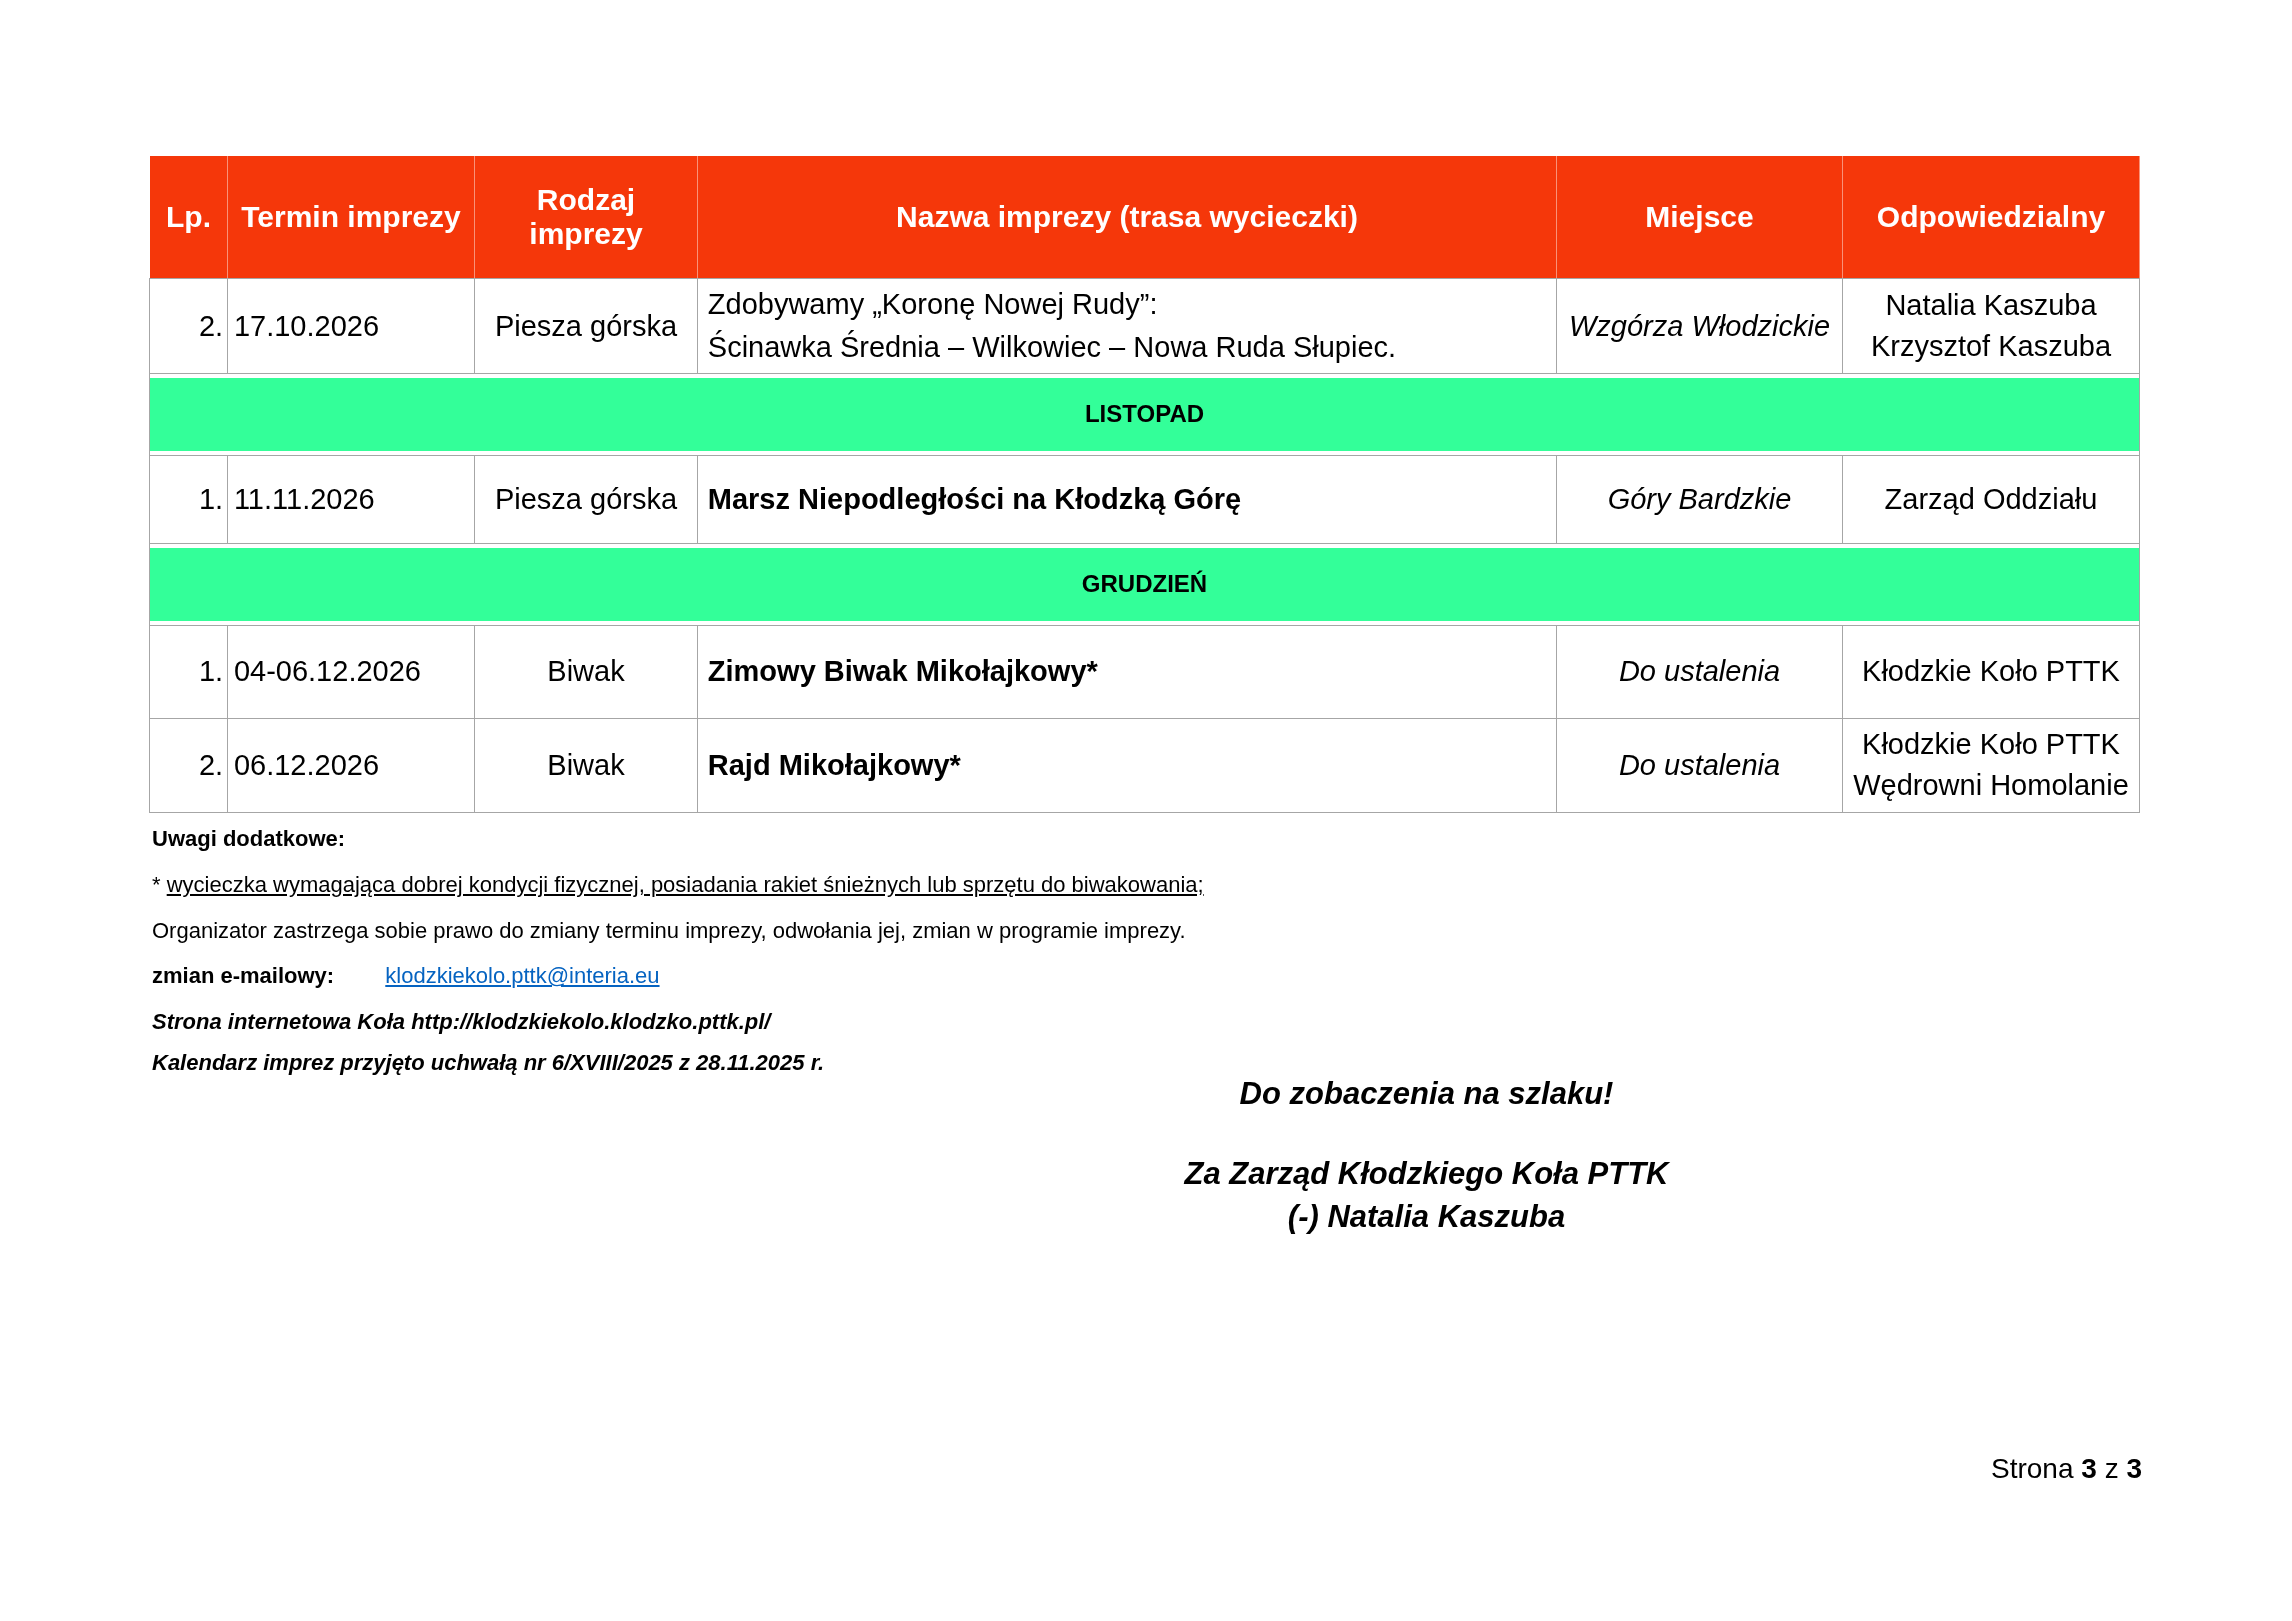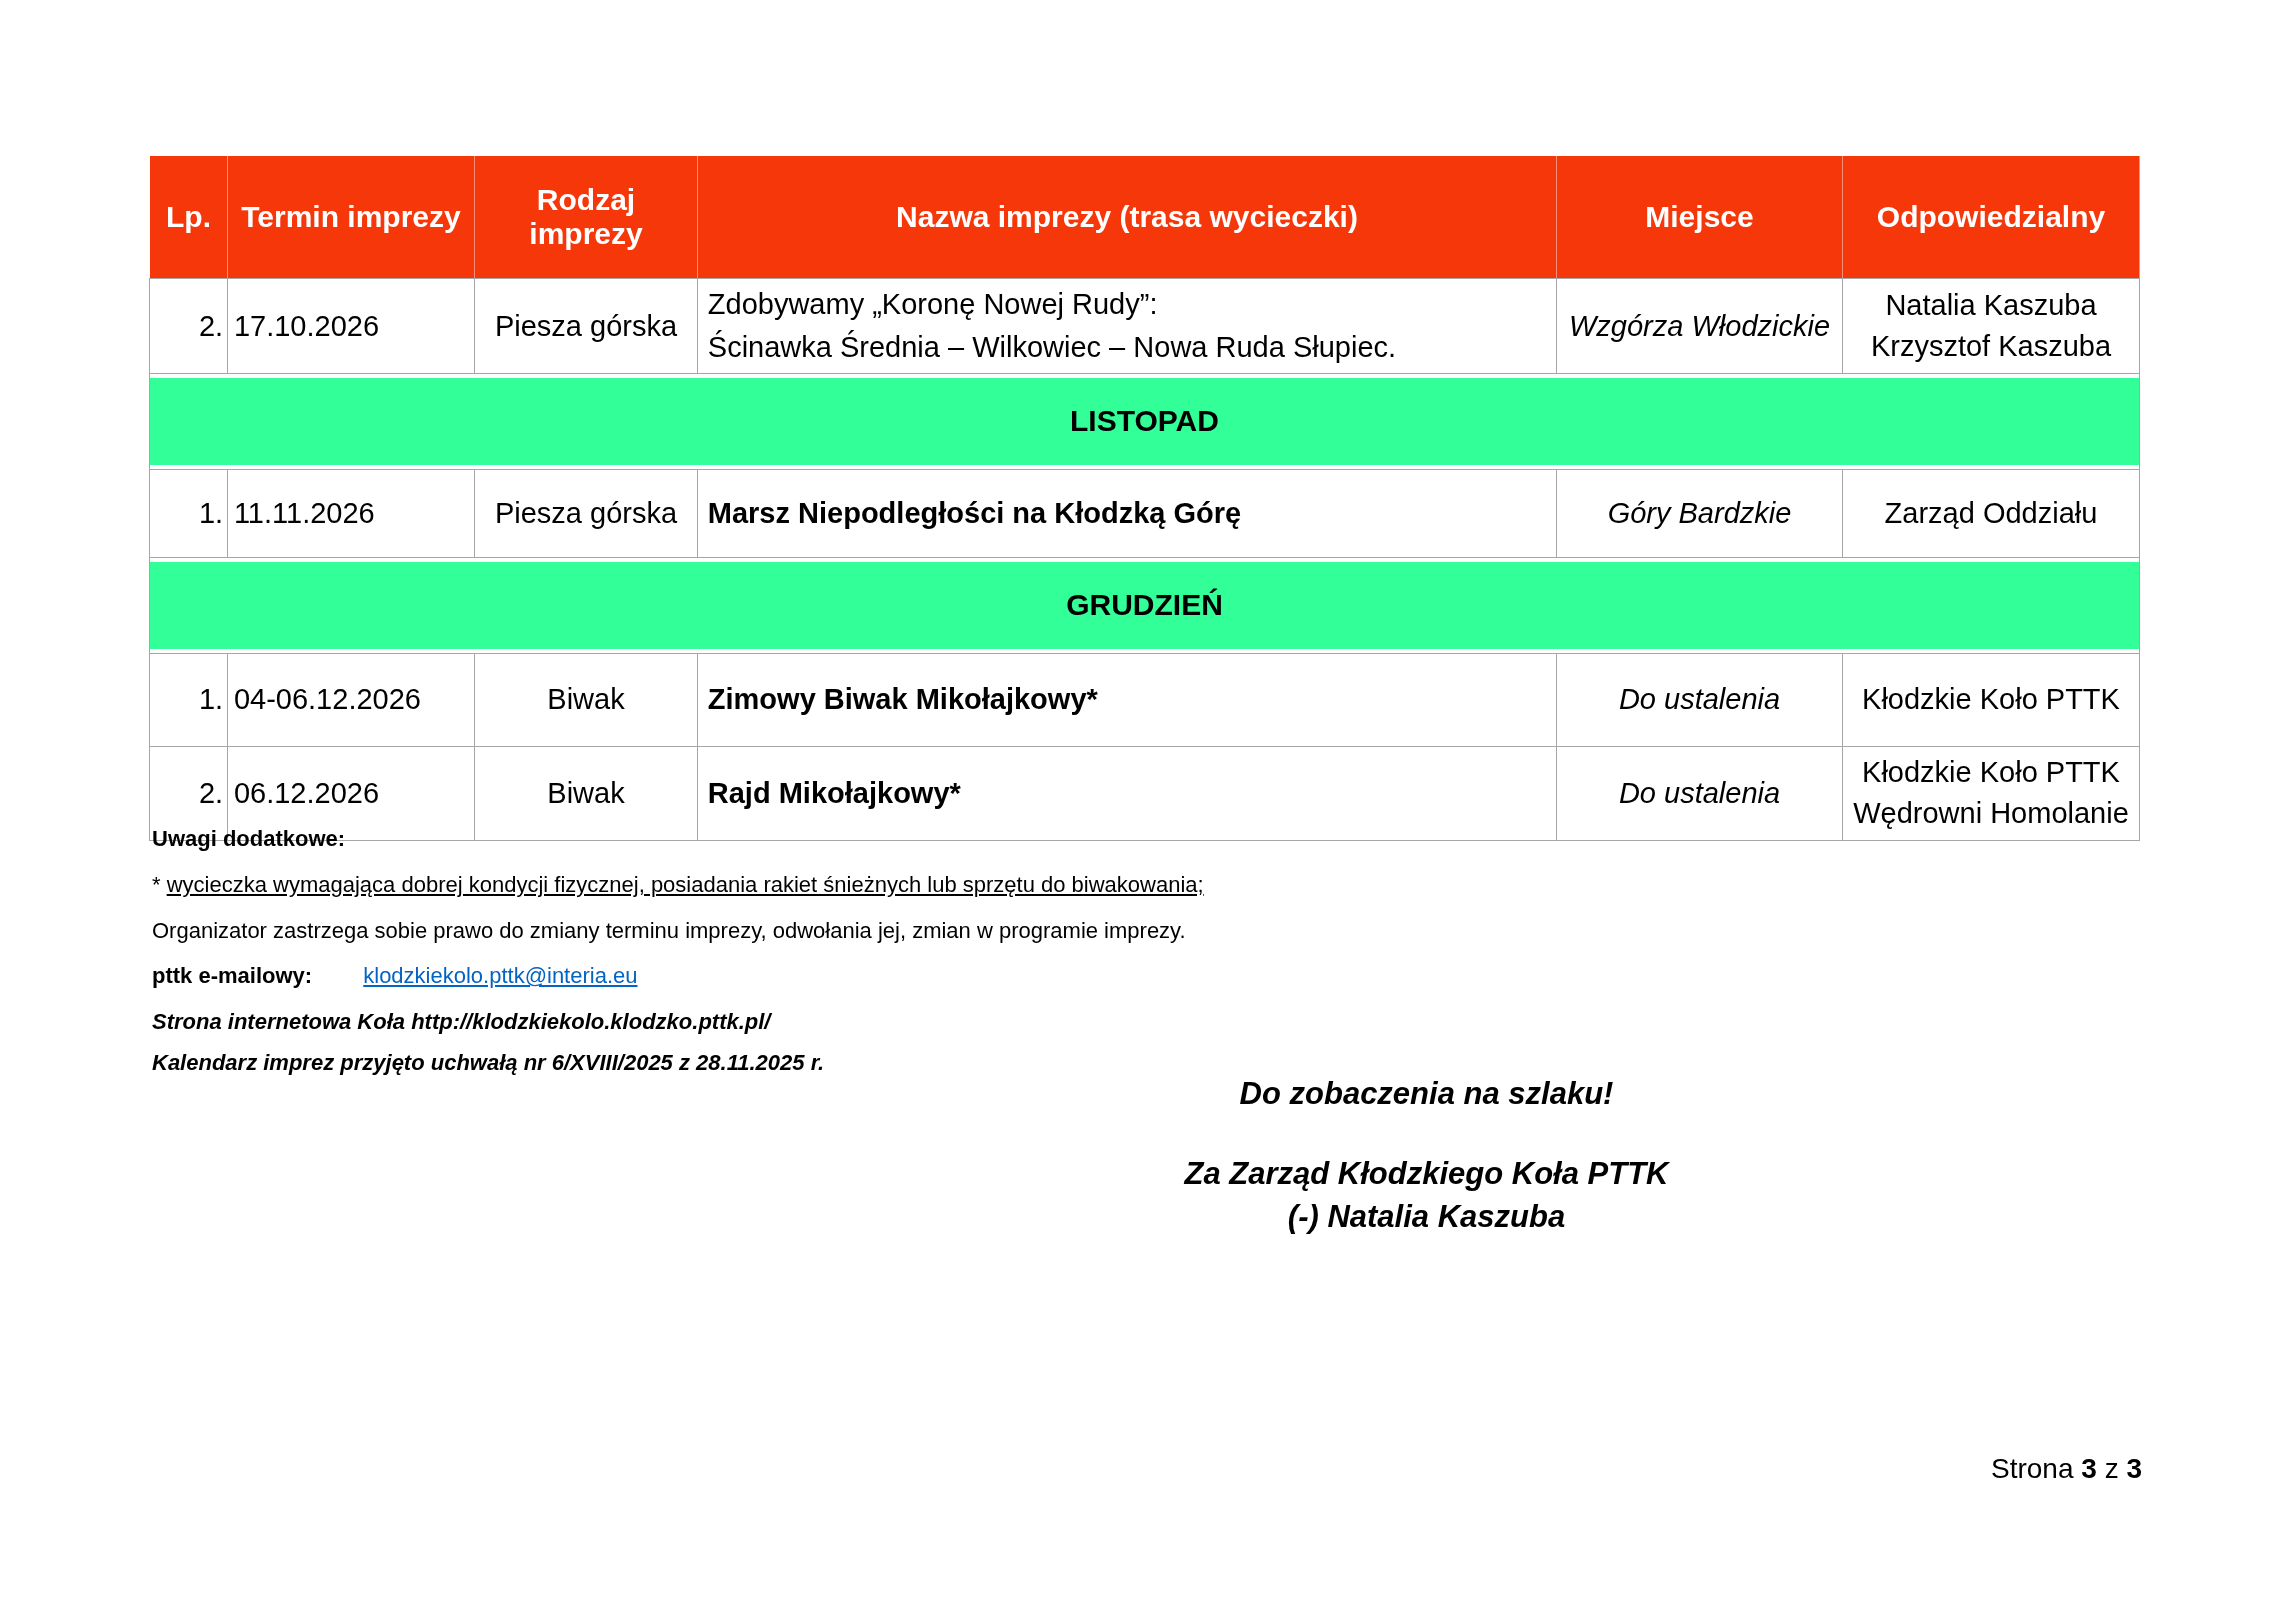--- a/index.html
+++ b/index.html
@@ -50,24 +50,24 @@
   td.miejsce { text-align:center;font-style:italic; }
   td.odp     { text-align:center; line-height:41px; }
 
   tr.section td {
     padding:0; border-left:1px solid #A6A6A6; border-right:1px solid #A6A6A6;
     border-top:1px solid #A6A6A6; border-bottom:1px solid #A6A6A6;
     background:#ffffff;
     height:78px;
   }
   .band {
-    height:87px; margin:3.9px 0;
+    height:73px; margin:3.9px 0;
     background:#33FF99;
     display:flex; align-items:center; justify-content:center;
-    font-weight:bold; font-size:30px;
+    font-weight:bold; font-size:24px;
     color:#000;
   }
 
   
   .notes {
     position:absolute; left:152px; top:821px;
     font-size:22px; line-height:35px;
   }
   .notes .nline { margin-bottom:10.8px; white-space:nowrap; }
   .nb { font-weight:bold; }
@@ -174,21 +174,21 @@
         <div>Wędrowni Homolanie</div>
       </td>
     </tr>
   </tbody>
 </table>
 
 <div class="notes">
   <div class="nline nb">Uwagi dodatkowe:</div>
   <div class="nline"><span>* </span><span class="nunder">wycieczka wymagająca dobrej kondycji fizycznej, posiadania rakiet śnieżnych lub sprzętu do biwakowania;</span></div>
   <div class="nline">Organizator zastrzega sobie prawo do zmiany terminu imprezy, odwołania jej, zmian w programie imprezy.</div>
-  <div class="nline"><span class="nb">pttk e-mailowy: </span><a class="email-link" href="#">klodzkiekolo.pttk@interia.eu</a></div>
+  <div class="nline"><span class="nb">zmian e-mailowy: </span><a class="email-link" href="#">klodzkiekolo.pttk@interia.eu</a></div>
   <div class="nline nital tight">Strona internetowa Koła http://klodzkiekolo.klodzko.pttk.pl/</div>
   <div class="nline nital">Kalendarz imprez przyjęto uchwałą nr 6/XVIII/2025 z 28.11.2025 r.</div>
 </div>
 
 <div class="closing">
   <div>Do zobaczenia na szlaku!</div>
   <div class="spacer"></div>
   <div>Za Zarząd Kłodzkiego Koła PTTK</div>
   <div>(-) Natalia Kaszuba</div>
 </div>

